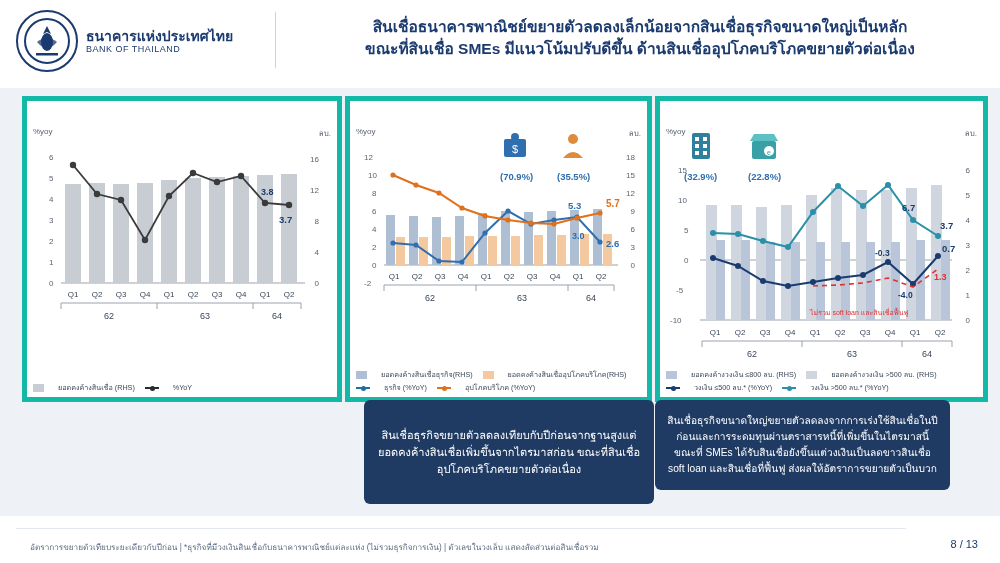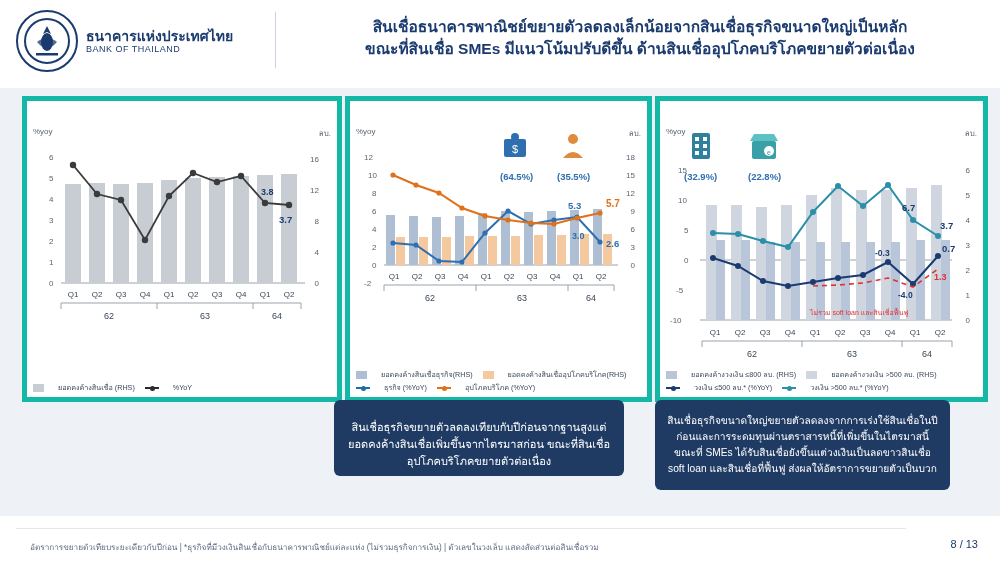--- a/index.html
+++ b/index.html
@@ -44,21 +44,21 @@
   .legend{position:absolute;left:6px;right:6px;bottom:4px;font-size:7.2px;color:#3b4758;}
   .legend-row{display:flex;gap:10px;align-items:center;margin-top:2px;}
   .legend-item{display:flex;gap:14px;align-items:center;white-space:nowrap;}
   .sw-bar{width:11px;height:8px;display:inline-block;}
   .sw-line{width:14px;height:0;border-top:2px solid #000;display:inline-block;position:relative;}
   .sw-line .dot{position:absolute;left:5px;top:-3px;width:5px;height:5px;border-radius:50%;}
 
   
   .callout{position:absolute;top:400px;background:#1f3b63;color:#ffffff;border-radius:6px;display:flex;align-items:center;justify-content:center;text-align:center;padding:6px 10px;box-sizing:border-box;}
   .c1{left:63px;width:270px;height:90px;}
-  .c2{left:334px;width:290px;height:76px;align-items:flex-end;}
+  .c2{left:364px;width:290px;height:104px;}
   .c3{left:655px;width:295px;height:90px;}
   .callout span{font-size:11px;line-height:17px;}
   .c3 span{font-size:10.2px;line-height:16px;}
 
   
   .footer{position:absolute;left:0;top:516px;width:1000px;height:47px;background:#ffffff;}
   .footer-line{position:absolute;left:16px;top:528px;width:890px;height:1px;background:#e3e8ef;}
   .footnote{position:absolute;left:30px;top:541px;font-size:8.2px;color:#5a6a80;}
   .pagenum{position:absolute;right:22px;top:538px;font-size:11px;color:#1b3b6f;}
   .accentbar{position:absolute;left:0;top:516px;width:1000px;height:3px;background:#cfdae7;}
@@ -189,21 +189,21 @@
         </div>
       </div>
     </div>
   </div>
 
   <div class="panel p2">
     <div class="chart-area">
       <div class="axis-label axis-l">%yoy</div>
       <div class="axis-label axis-r">ลบ.</div>
 
-      <div class="iconlbl" style="left:150px;top:48px;">(64.5%)</div>
+      <div class="iconlbl" style="left:150px;top:48px;">(70.9%)</div>
       <div class="iconlbl" style="left:207px;top:48px;">(35.5%)</div>
 
       <svg class="plot" width="297" height="272">
 
         <g transform="translate(152,10)">
           <rect x="2" y="6" width="22" height="18" rx="2" fill="#2f6fb0"></rect>
           <circle cx="13" cy="4" r="4" fill="#2f6fb0"></circle>
           <text x="13" y="20" font-size="11" fill="#ffffff" text-anchor="middle" font-family="Liberation Sans">$</text>
         </g>
 

